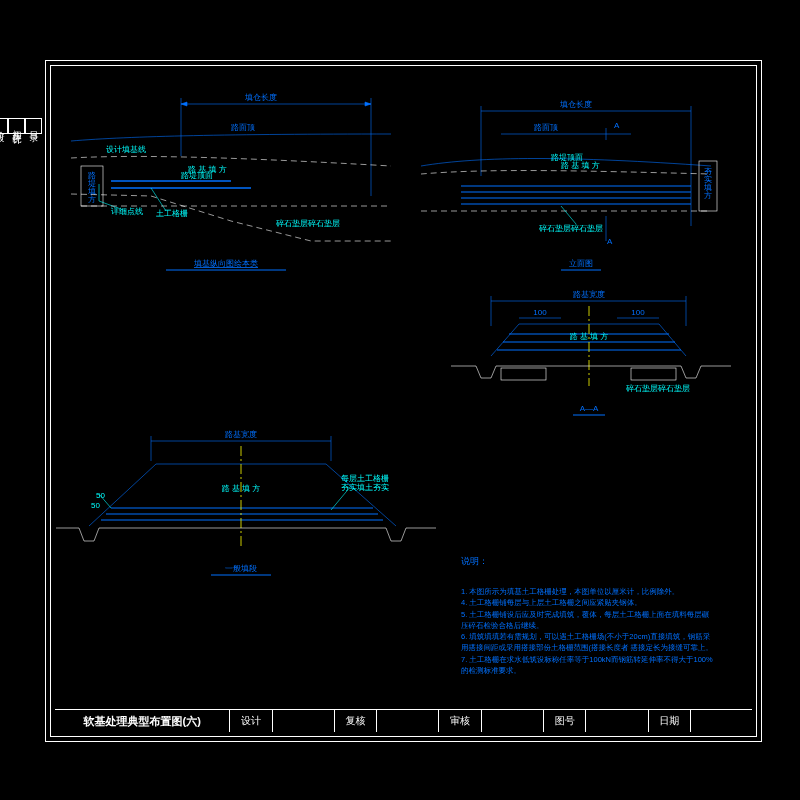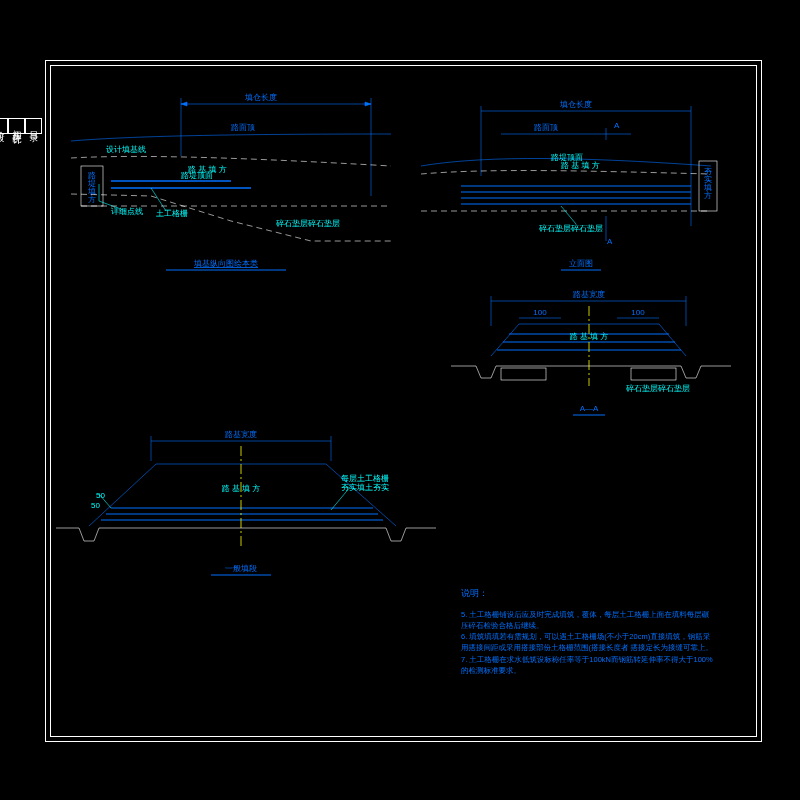--- a/index.html
+++ b/index.html
@@ -89,21 +89,21 @@
     position: absolute;
     right: 40px;
     bottom: 60px;
     width: 255px;
     color: #0070ff;
     font-size: 7.5px;
     line-height: 1.5;
   }
   .notes-title {
     font-size: 9px;
-    margin-bottom: 8px;
+    margin-bottom: 18px;
   }
 </style>
 </head>
 <body>
 
 <div class="side-tabs">
   <div class="side-tab">目录</div>
   <div class="side-tab">初步统计</div>
   <div class="side-tab">阶段</div>
 </div>
@@ -248,20 +248,35 @@
 
       <path class="white thin" d="M5 462 L 28 462 L 33 475 L 43 475 L 48 462 L 335 462 L 340 475 L 350 475 L 355 462 L 385 462"></path>
 
       <text x="190" y="505" class="lbl-blue" font-size="10" text-anchor="middle">一般填段</text>
       <line class="blue" x1="160" y1="509" x2="220" y2="509" stroke-width="1"></line>
 
     </svg>
 
     <div class="notes">
       <div class="notes-title">说明：</div>
+      <div>1. 本图所示为填基土工格栅处理，本图单位以厘米计，比例除外。</div>
+      <div>4. 土工格栅铺每层与上层土工格栅之间应紧贴夹钢体。</div>
       <div>5. 土工格栅铺设后应及时完成填筑，覆体，每层土工格栅上面在填料每层碾压碎石检验合格后继续。</div>
       <div>6. 填筑填填若有需规划，可以遇土工格栅场(不小于20cm)直接填筑，钢筋采用搭接间距或采用搭接部份土格栅范围(搭接长度者 搭接定长为接缝可靠上。</div>
       <div>7. 土工格栅在求水低筑设标称任率等于100kN而钢筋转延伸率不得大于100%的检测标准要求。</div>
     </div>
 
+    <div class="title-block">
+      <div class="tb-cell tb-main">软基处理典型布置图(六)</div>
+      <div class="tb-cell tb-lbl">设计</div>
+      <div class="tb-cell tb-val"></div>
+      <div class="tb-cell tb-lbl">复核</div>
+      <div class="tb-cell tb-val"></div>
+      <div class="tb-cell tb-lbl">审核</div>
+      <div class="tb-cell tb-val"></div>
+      <div class="tb-cell tb-lbl">图号</div>
+      <div class="tb-cell tb-val"></div>
+      <div class="tb-cell tb-lbl">日期</div>
+      <div class="tb-cell tb-val" style="border-right:none"></div>
+    </div>
 
   </div>
 </div>
 
 </body></html>

